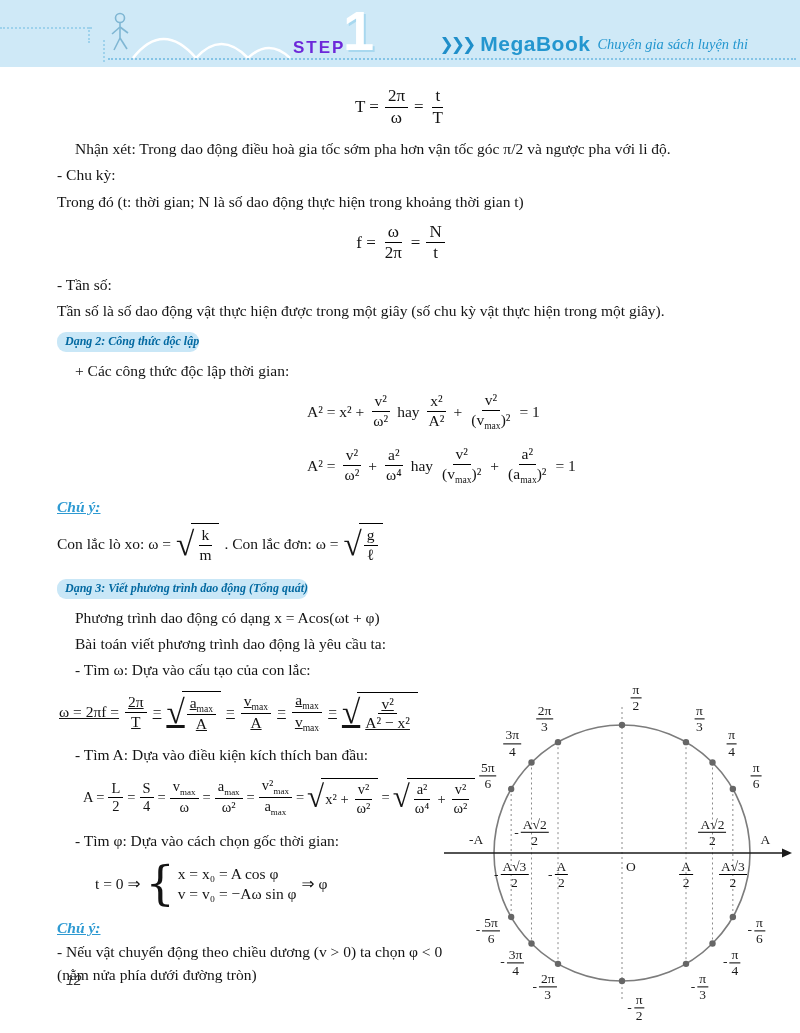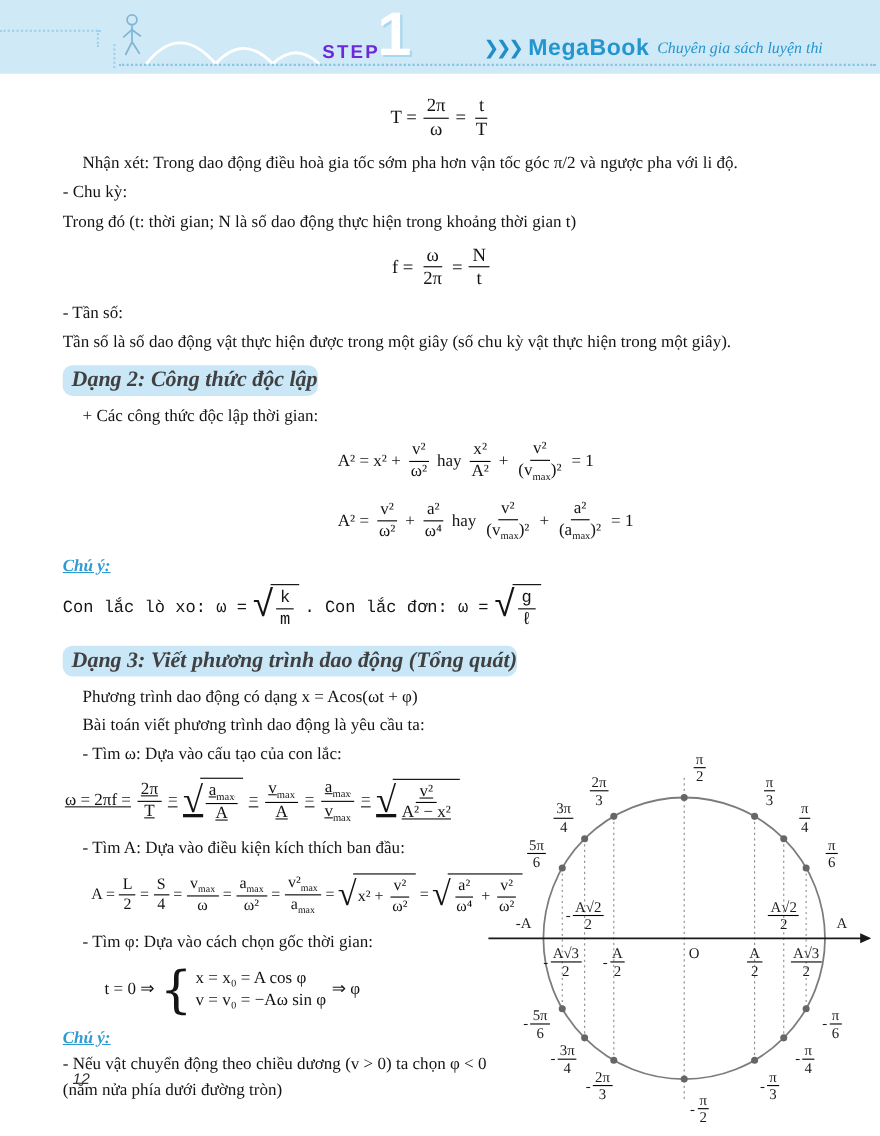--- a/index.html
+++ b/index.html
@@ -27,34 +27,34 @@
   .brand{position:absolute;right:52px;bottom:11px;display:flex;align-items:center;gap:7px;}
   .brand-chevrons{color:#1f8ec9;font-size:17px;font-weight:bold;letter-spacing:-3px;font-family:"DejaVu Sans",sans-serif;}
   .brand-name{color:#2496cf;font-family:"Liberation Sans", sans-serif;font-weight:bold;font-size:21px;letter-spacing:.5px;text-align:right;}
   .brand-tagline{color:#2496cf;font-style:italic;font-size:14.5px;font-family:"Liberation Serif",serif;}
   .hdr-art{position:absolute;left:88px;top:6px;}
   
   .content{padding:10px 55px 0 57px;}
   p{margin:3px 0;font-size:15.5px;line-height:1.5;}
   .ind{padding-left:18px;}
   .pill{
-    display:inline-block;background:#c9e7f7;color:#404040;
-    font-weight:bold;font-style:italic;font-size:20px;
+    display:inline-block;background:#c9e7f7;color:#0369a1;
+    font-weight:bold;font-style:italic;font-size:12px;
     padding:2px 0 3px 8px;border-radius:9px;margin:7px 0 4px;
   }
   .chuy{
     color:#2e9ad2;font-weight:bold;font-style:italic;
     text-decoration:underline;font-size:15.5px;margin:7px 0 2px;
   }
   
   .formula{display:flex;align-items:center;gap:5px;font-size:15.5px;margin:4px 0;}
   .f-center{justify-content:center;min-height:52px;font-size:17px;}
   .f-ind{margin-left:250px;min-height:50px;}
   .f-aeq{margin-left:252px;min-height:22px;}
-  .f-pend{min-height:48px;font-family:Liberation Mono, monospace;}
+  .f-pend{min-height:48px;}
   .f-omega{margin-left:2px;min-height:54px;text-decoration:underline;}
   .f-tight{margin-left:26px;min-height:54px;gap:3px;font-size:14.5px;}
   .f-phi{margin-left:38px;min-height:56px;}
   .frac{display:inline-flex;flex-direction:column;align-items:center;margin:0 1px;}
   .num{border-bottom:1.3px solid #000;padding:0 3px;line-height:1.2;text-align:center;}
   .den{padding:0 3px;line-height:1.2;text-align:center;}
   .sqrt{display:inline-flex;align-items:center;}
   .radsign{font-size:215%;line-height:.72;margin-right:-3px;font-weight:400;}
   .radicand{border-top:1.3px solid #000;padding:2px 4px 0 4px;display:inline-flex;align-items:center;gap:4px;}
   .subw sub{font-size:62%;}

